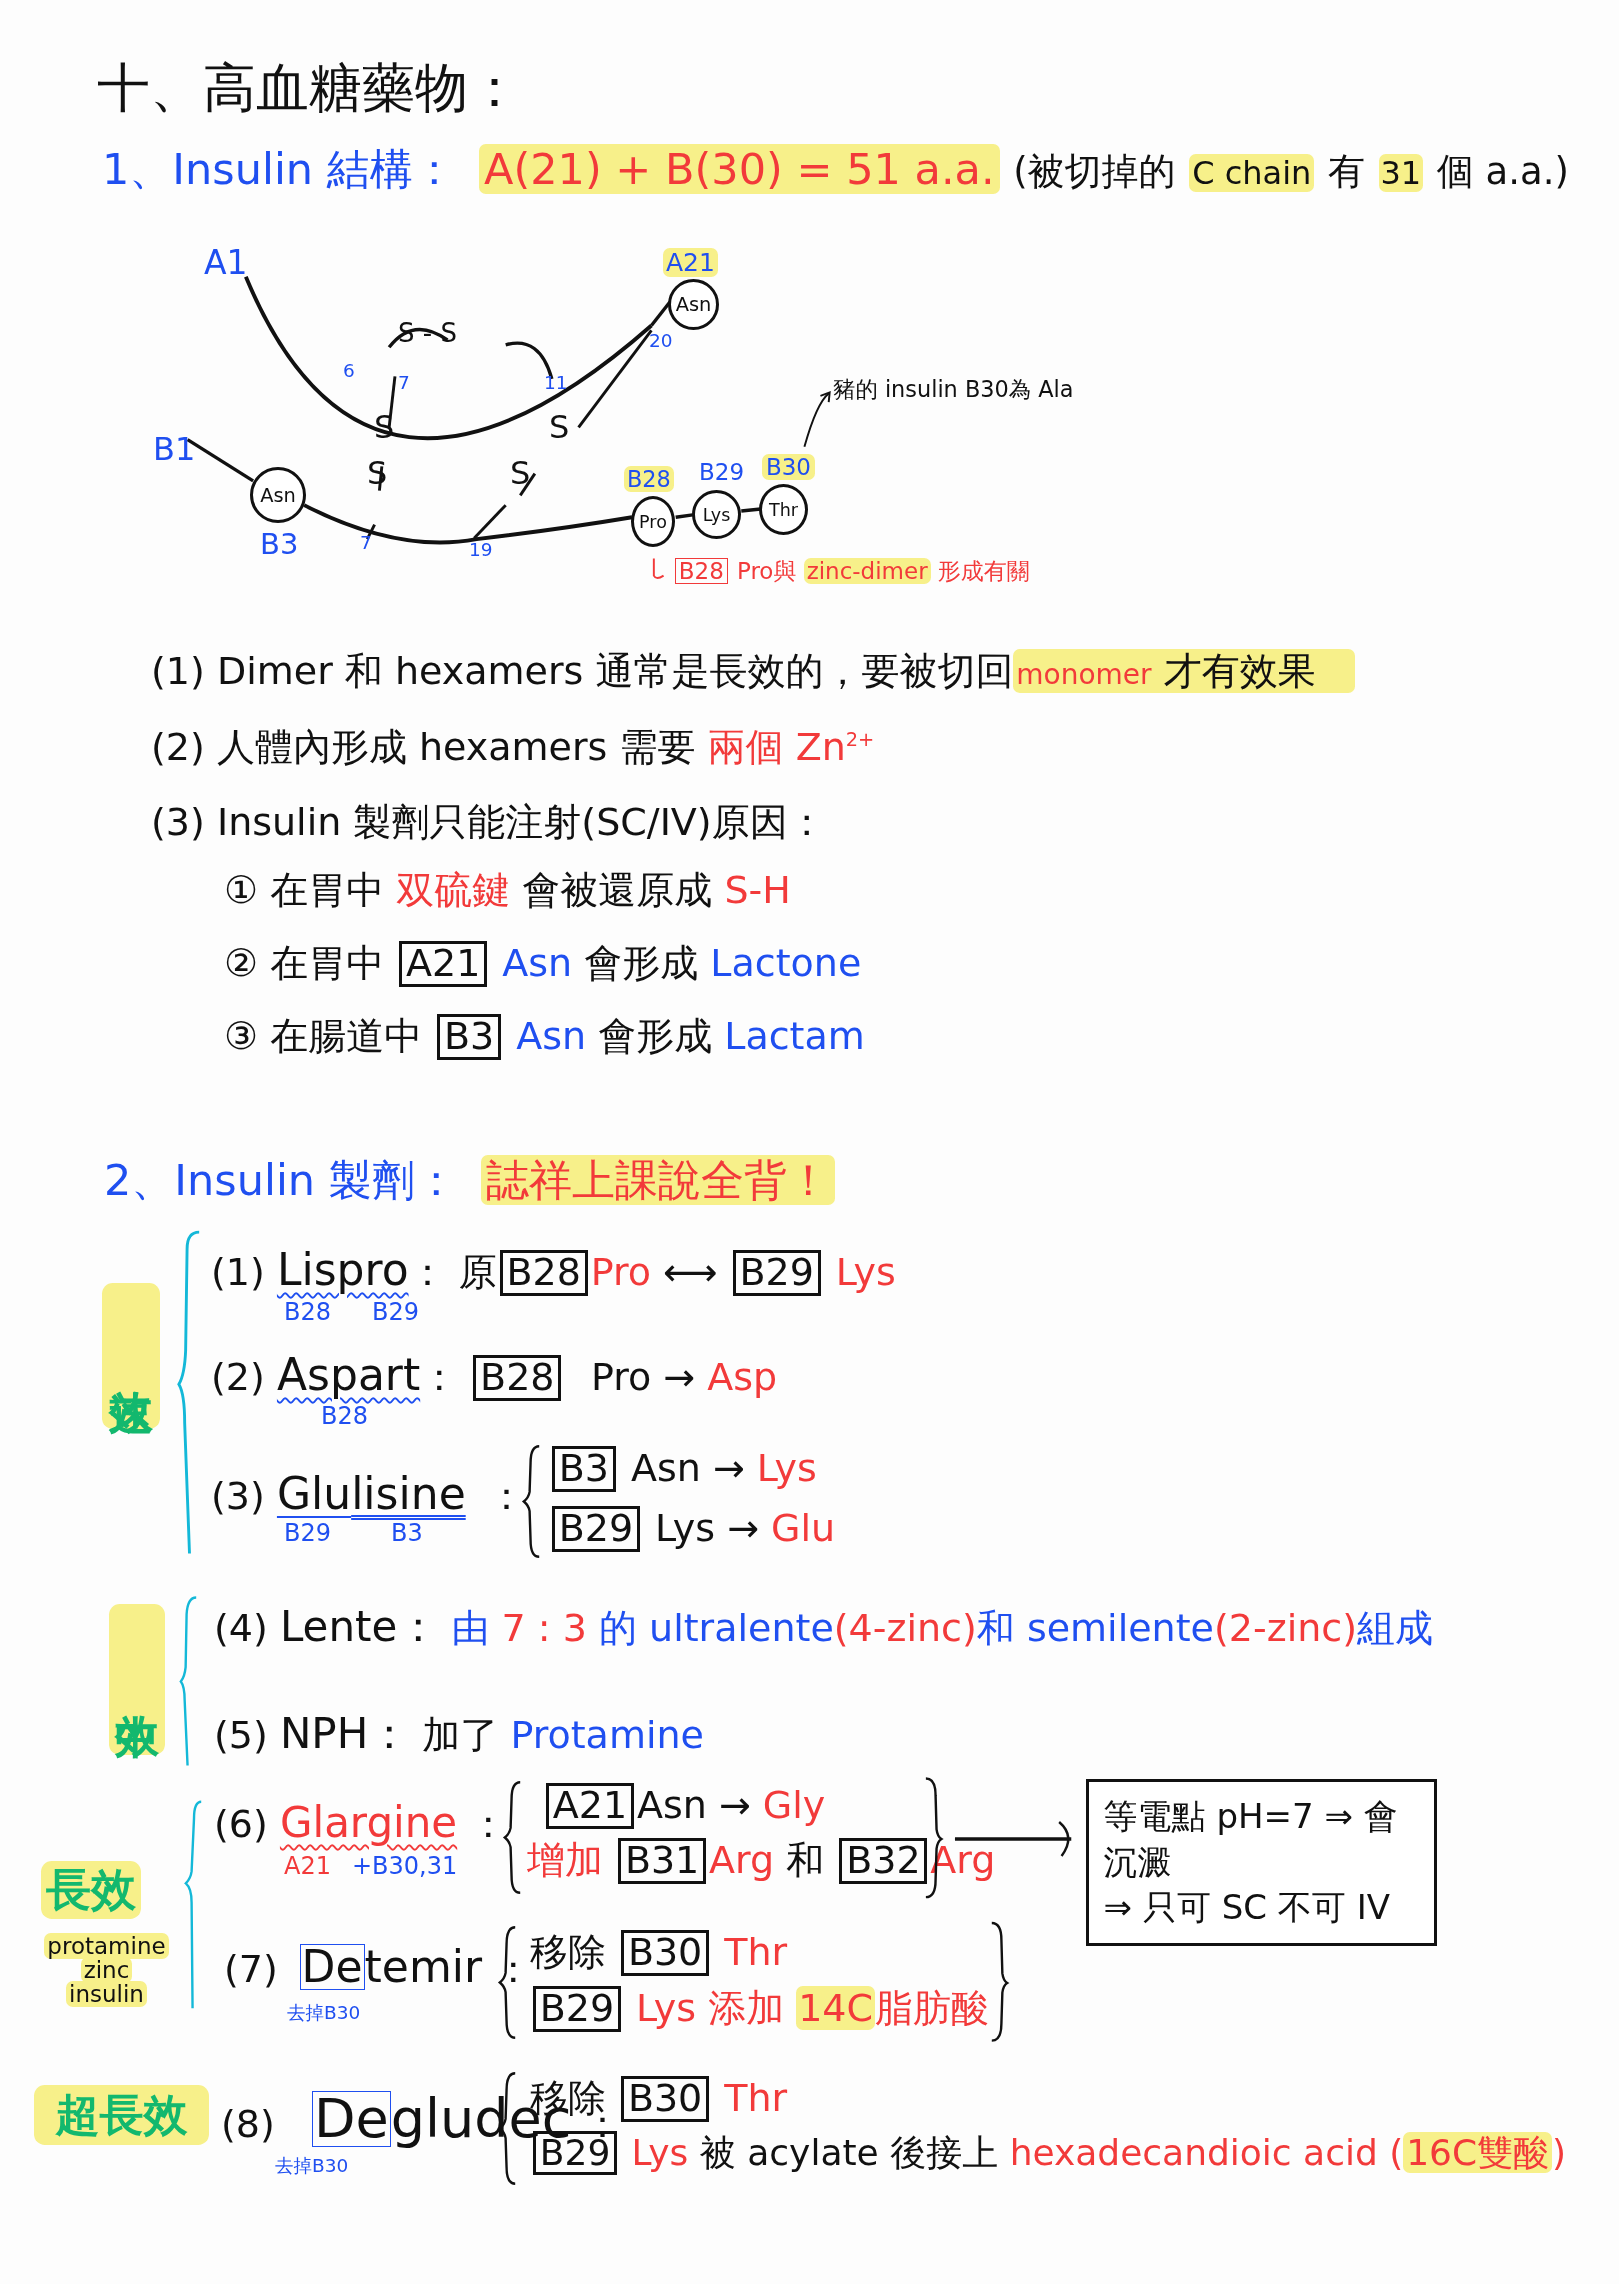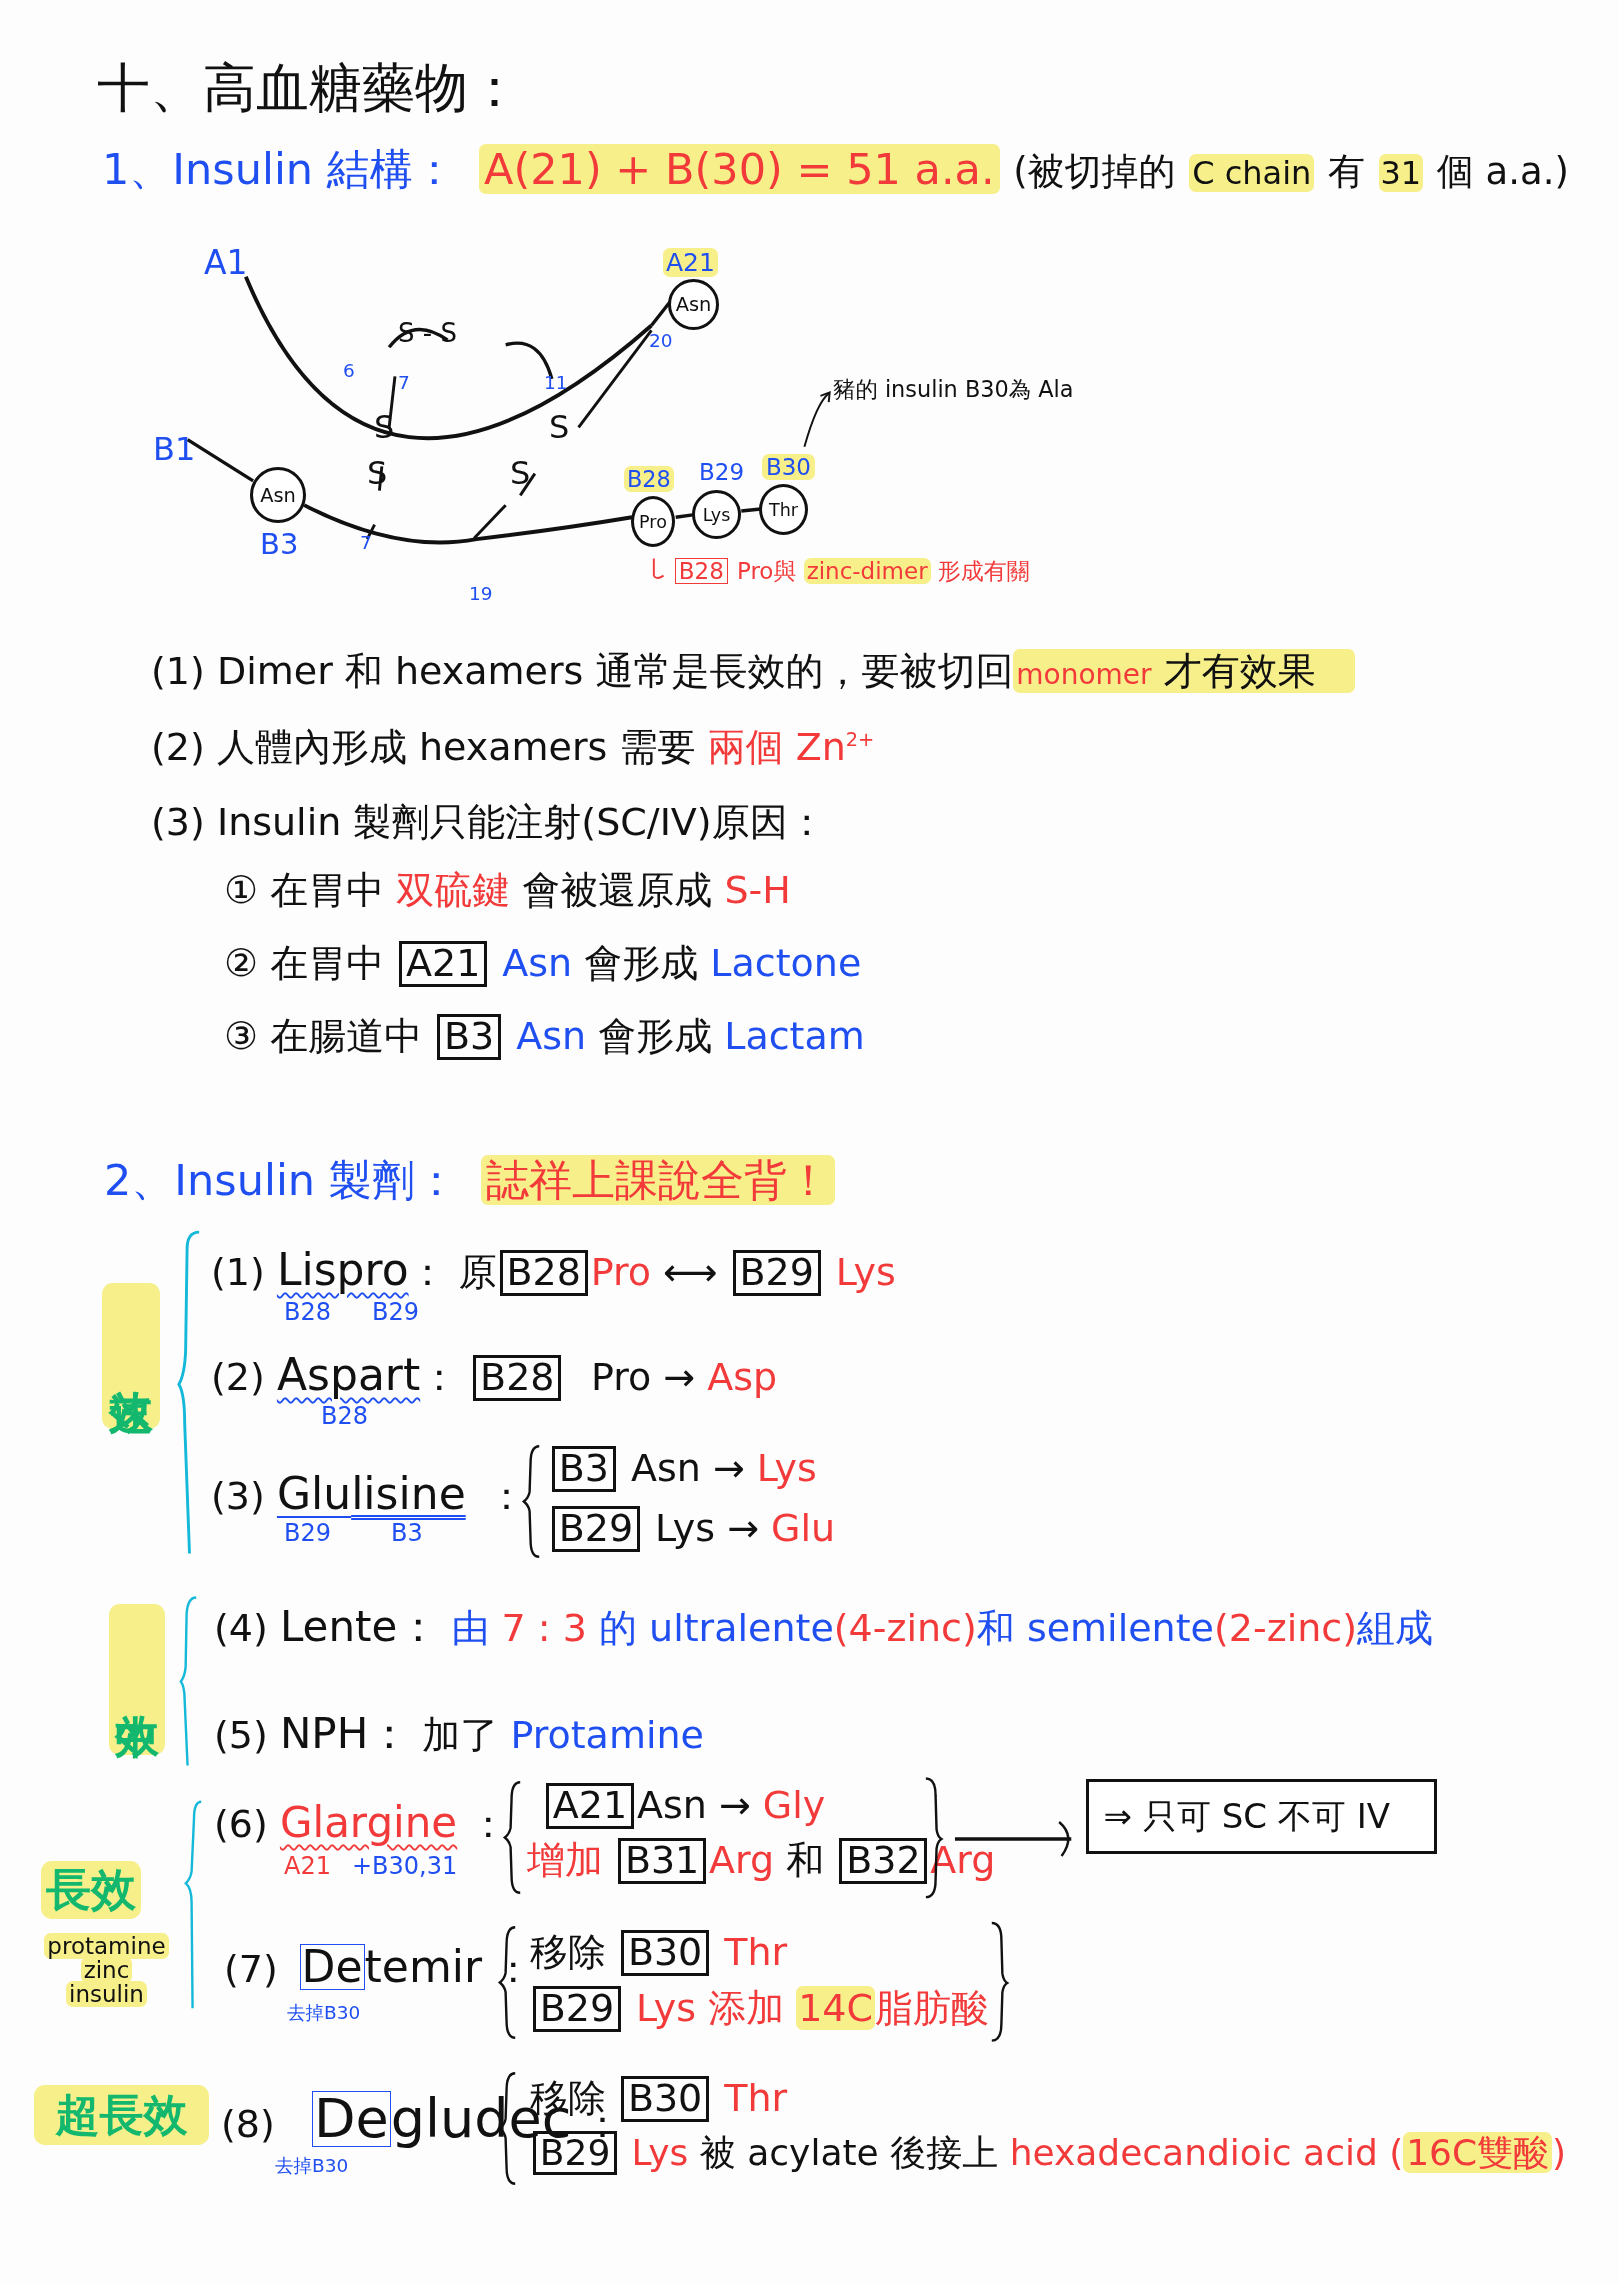--- a/index.html
+++ b/index.html
@@ -91,21 +91,21 @@
 <div class="abs blk" style="left:367px; top:454px; font-size:32px;">S</div>
 <div class="abs blk" style="left:549px; top:408px; font-size:32px;">S</div>
 <div class="abs blk" style="left:510px; top:454px; font-size:32px;">S</div>
 
 <div class="abs blu" style="left:153px; top:430px; font-size:32px;">B1</div>
 <div class="circle" style="left:250px; top:467px; width:56px; height:56px;">
     <span>Asn</span>
   </div>
 <div class="abs blu" style="left:260px; top:527px; font-size:29px;">B3</div>
 <div class="abs blu tiny" style="left:360px; top:532px;">7</div>
-<div class="abs blu tiny" style="left:469px; top:539px;margin-top:44px;">19</div>
+<div class="abs blu tiny" style="left:469px; top:539px;">19</div>
 
 <div class="abs blu hl" style="left:624px; top:466px; font-size:22.4px; padding:0 2.9px;">B28</div>
 <div class="circle" style="left:631px; top:496px; width:44px; height:51px; font-size:17.5px;">
     <span>Pro</span>
   </div>
 <div class="abs blu" style="left:699px; top:459px; font-size:23px;">B29</div>
 <div class="circle" style="left:692px; top:490px; width:49px; height:49px; font-size:17.5px;">
     <span>Lys</span>
   </div>
 <div class="abs blu hl" style="left:762px; top:454px; font-size:23px; padding:0 3.9px;">B30</div>
@@ -274,20 +274,21 @@
   <span class="box">B31</span><span class="red">Arg</span>
   <span>和</span>
   <span class="box">B32</span><span class="red">Arg</span>
 </div>
 <svg class="abs" style="left:921px; top:1776px;" width="160" height="126" viewBox="0 0 330 260">
   <path d="M 10 5 Q 30 5 30 40 L 32 110 Q 34 125 42 130 Q 34 135 32 150 L 30 215 Q 30 250 10 250" stroke="#111" stroke-width="5" fill="none"></path>
   <line x1="70" y1="130" x2="310" y2="130" stroke="#111" stroke-width="7"></line>
   <path d="M 285 95 Q 320 125 290 165" stroke="#111" stroke-width="5" fill="none"></path>
 </svg>
 <div class="iso-box" style="left:1086px; top:1779px; width:316px;">
+  <div>等電點 pH=7 ⇒ 會沉澱</div>
   <div>⇒ 只可 SC 不可 IV</div>
 </div>
 
 <div class="abs line blk" style="left:224px; top:1941px;">
   <span>(7)</span>
   <span style="font-size:44px; margin-left:9.7px;"><span class="box-blu">De</span><span>temir</span></span>
   <span>：</span>
 </div>
 <div class="abs blu tiny" style="left:287px; top:2000px;">去掉B30</div>
 <svg class="abs" style="left:496px; top:1924px;" width="24" height="117" viewBox="0 0 50 240">

